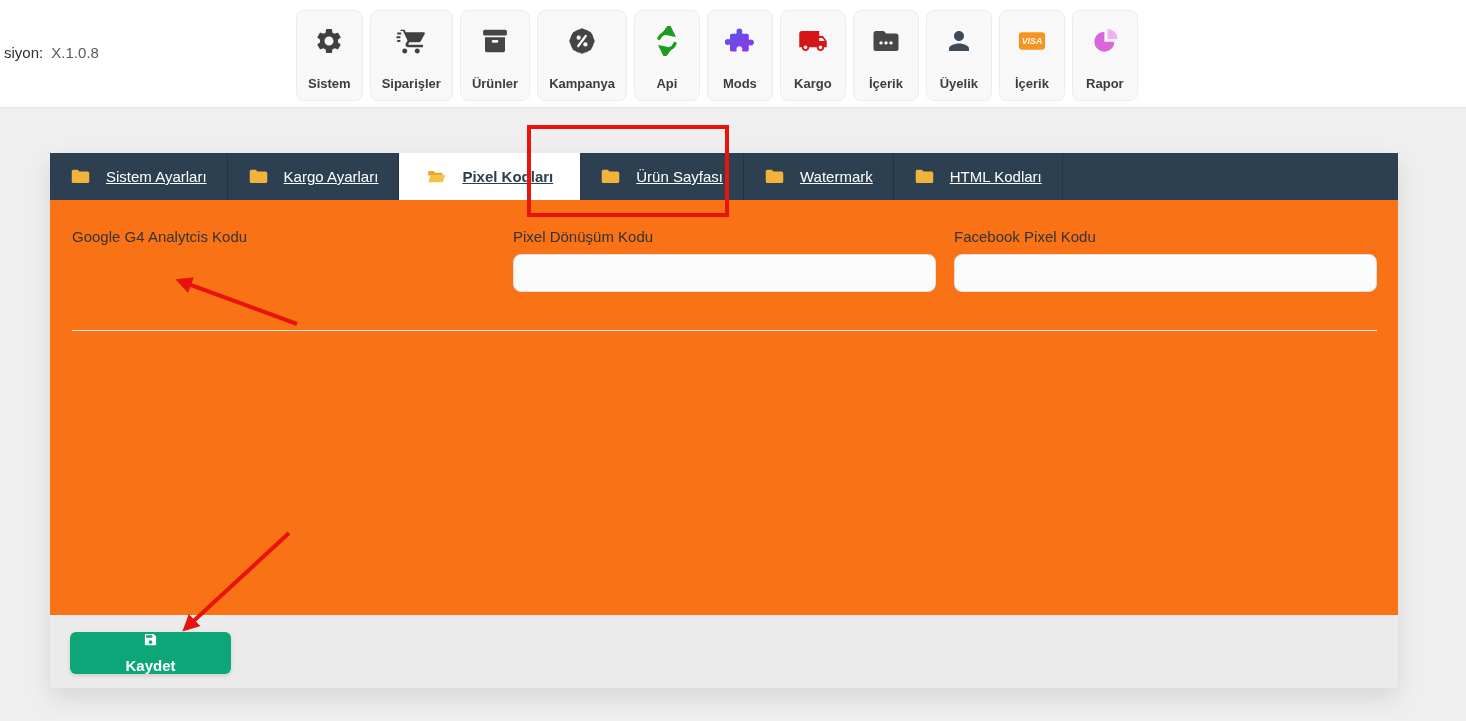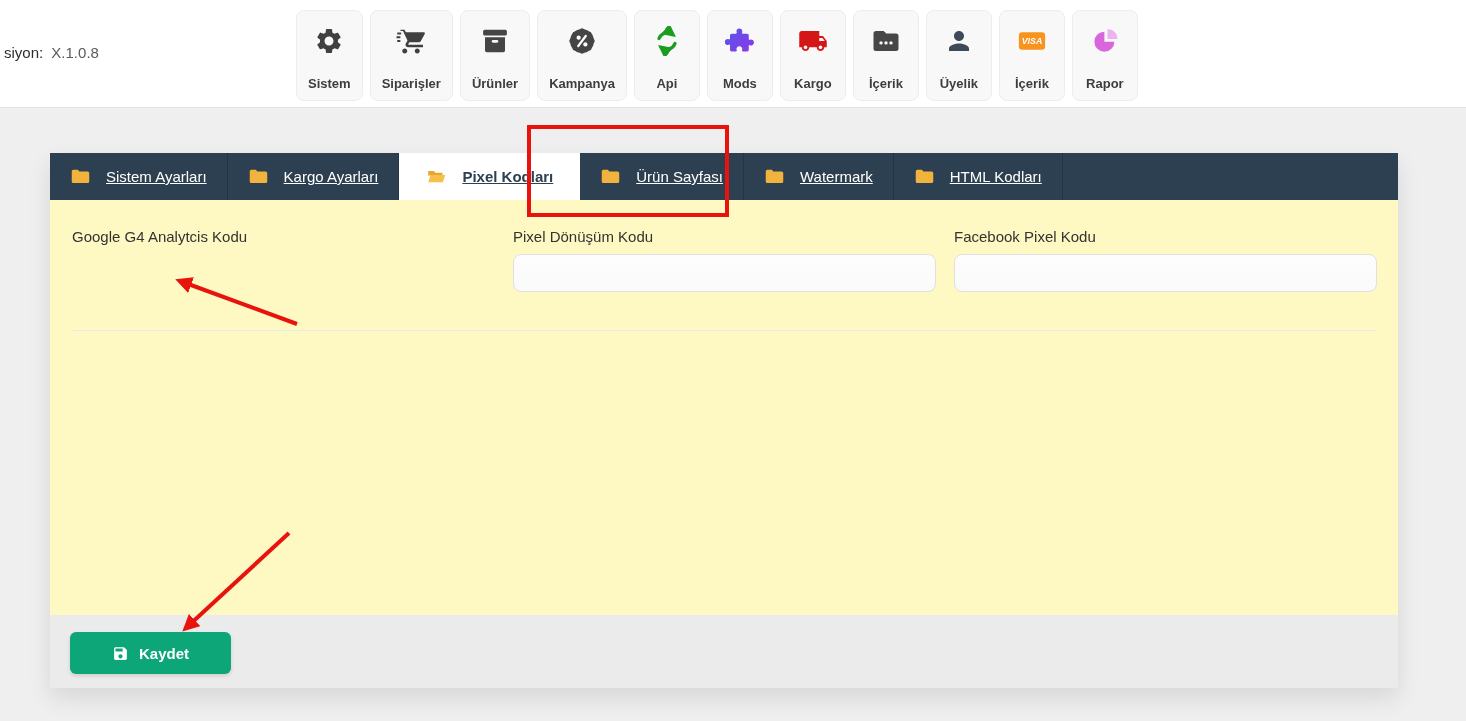--- a/index.html
+++ b/index.html
@@ -21,34 +21,34 @@
   .nav-lb { font-size:13px; font-weight:bold; color:#3d3d3d; white-space:nowrap; }
 
   
   .card { position:absolute; left:50px; top:153px; width:1348px; height:535px; box-shadow:0 10px 22px rgba(0,0,0,.10); }
   .tabbar { height:47px; background:#2d4051; display:flex; }
   .tab { height:47px; display:flex; align-items:center; gap:15px; padding:0 20px; color:#fff; font-size:15px;
          border-right:1px solid rgba(0,0,0,.18); cursor:pointer; white-space:nowrap;text-decoration:underline; }
   .tab svg { width:21px; height:21px; flex:0 0 auto; }
   .tab.active { background:#ffffff; color:#2d4051; font-weight:bold; border-right:none; padding:0 27px; }
 
-  .panel { height:415px; background:#fef9c3; padding:28px 21px 0 22px; }
+  .panel { height:415px; background:#f97316; padding:28px 21px 0 22px; }
   .fields { display:flex; gap:18px; }
   .field { flex:1; }
   .field label { display:block; font-size:15px; color:#333; margin-bottom:9px; }
   .field input { width:100%; height:38px; border:1px solid #e0e0e2; border-radius:8px;
                  background:linear-gradient(#fdfdfd,#fafafa); padding:0 14px; font-size:15px; color:#555;
                  font-family:"Liberation Sans", sans-serif; outline:none; }
   .divider { margin:38px 0 0 0; border-top:1px solid #e9e9e9; }
 
   .footerbar { height:73px; background:#ebebeb; position:relative; }
   .save-btn { position:absolute; left:20px; top:17px; width:161px; height:42px; background:#0ca678; border:none;
               border-radius:6px; color:#ffffff; font-weight:bold; font-size:15px; display:flex; align-items:center;
               justify-content:center; gap:10px; cursor:pointer; font-family:"Liberation Sans", sans-serif;
-              box-shadow:0 2px 4px rgba(0,0,0,.12); }
+              box-shadow:0 2px 4px rgba(0,0,0,.12);flex-direction:column; }
   .save-btn svg { width:17px; height:17px; }
 
   
   .annot { position:absolute; left:0; top:0; width:1466px; height:721px; pointer-events:none; z-index:40; }
 </style>
 </head>
 <body>
 
 <div class="header">
   <div class="version">

